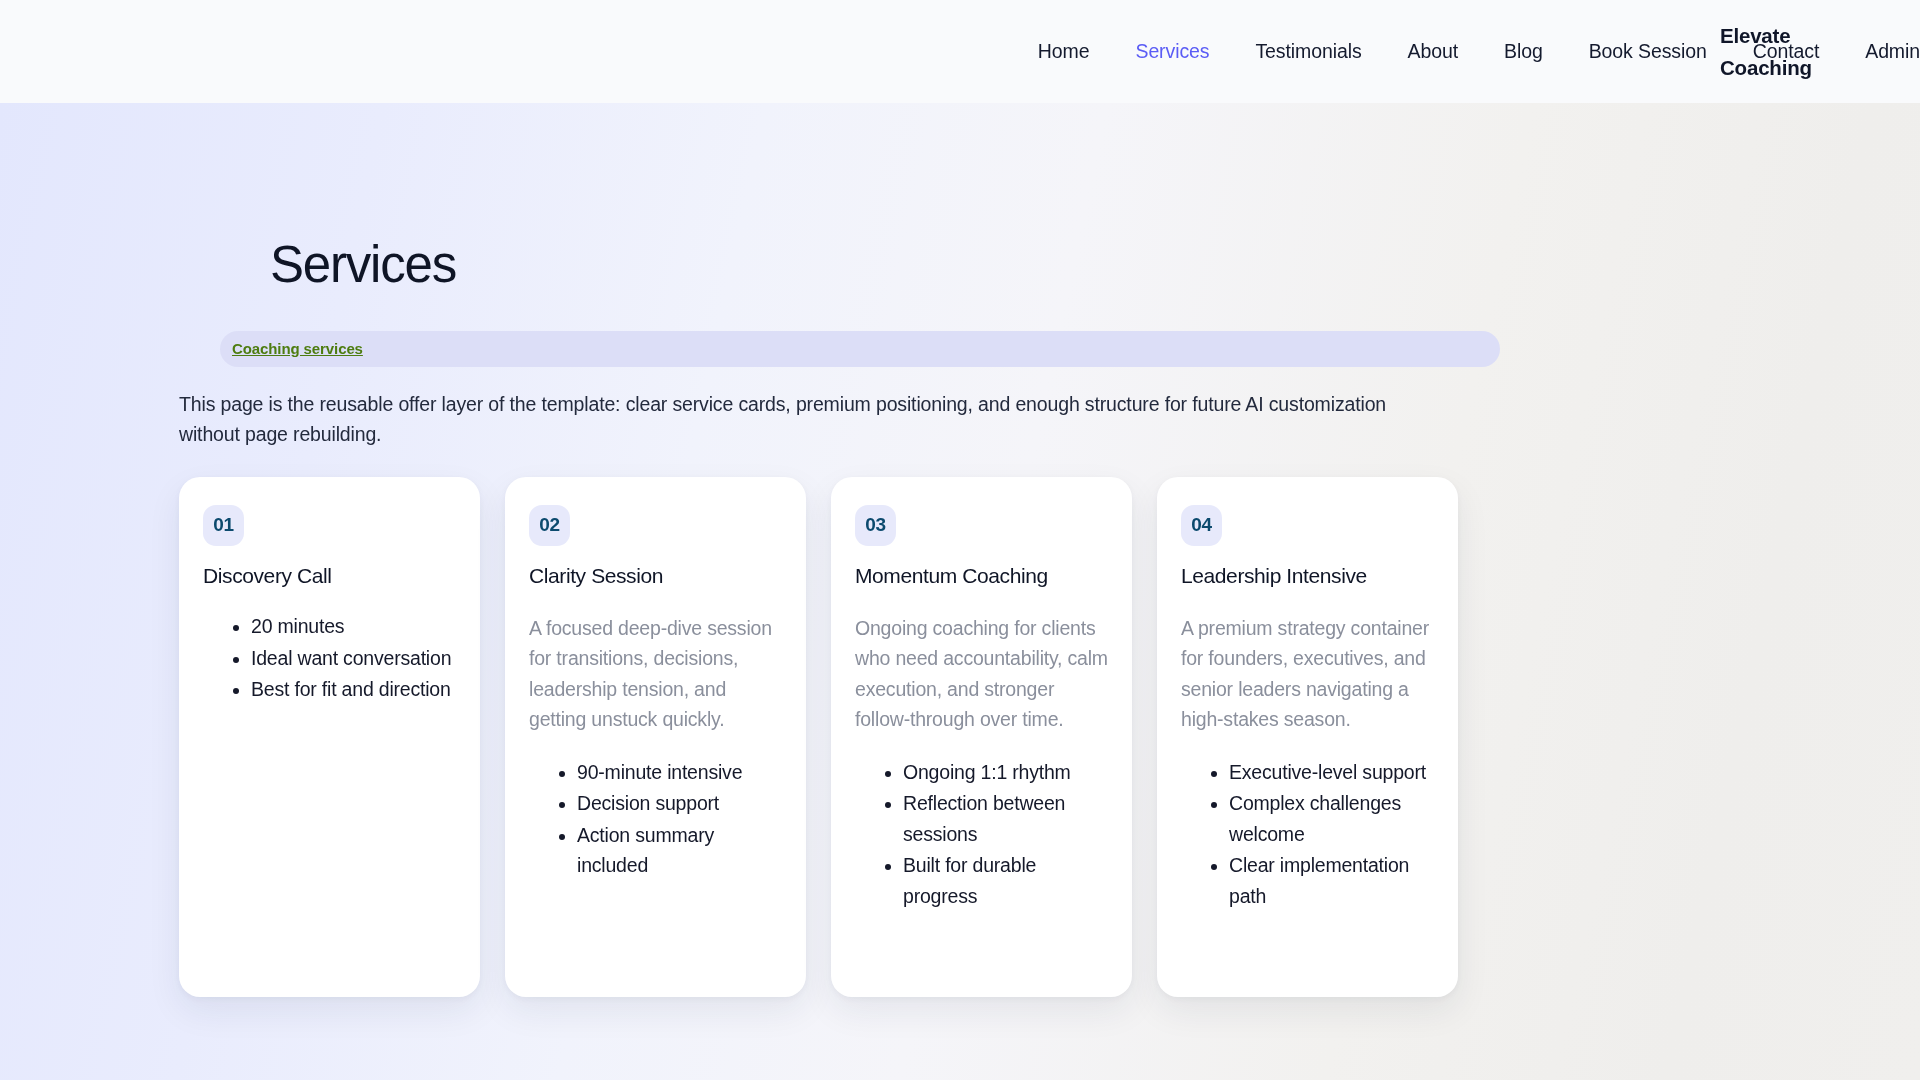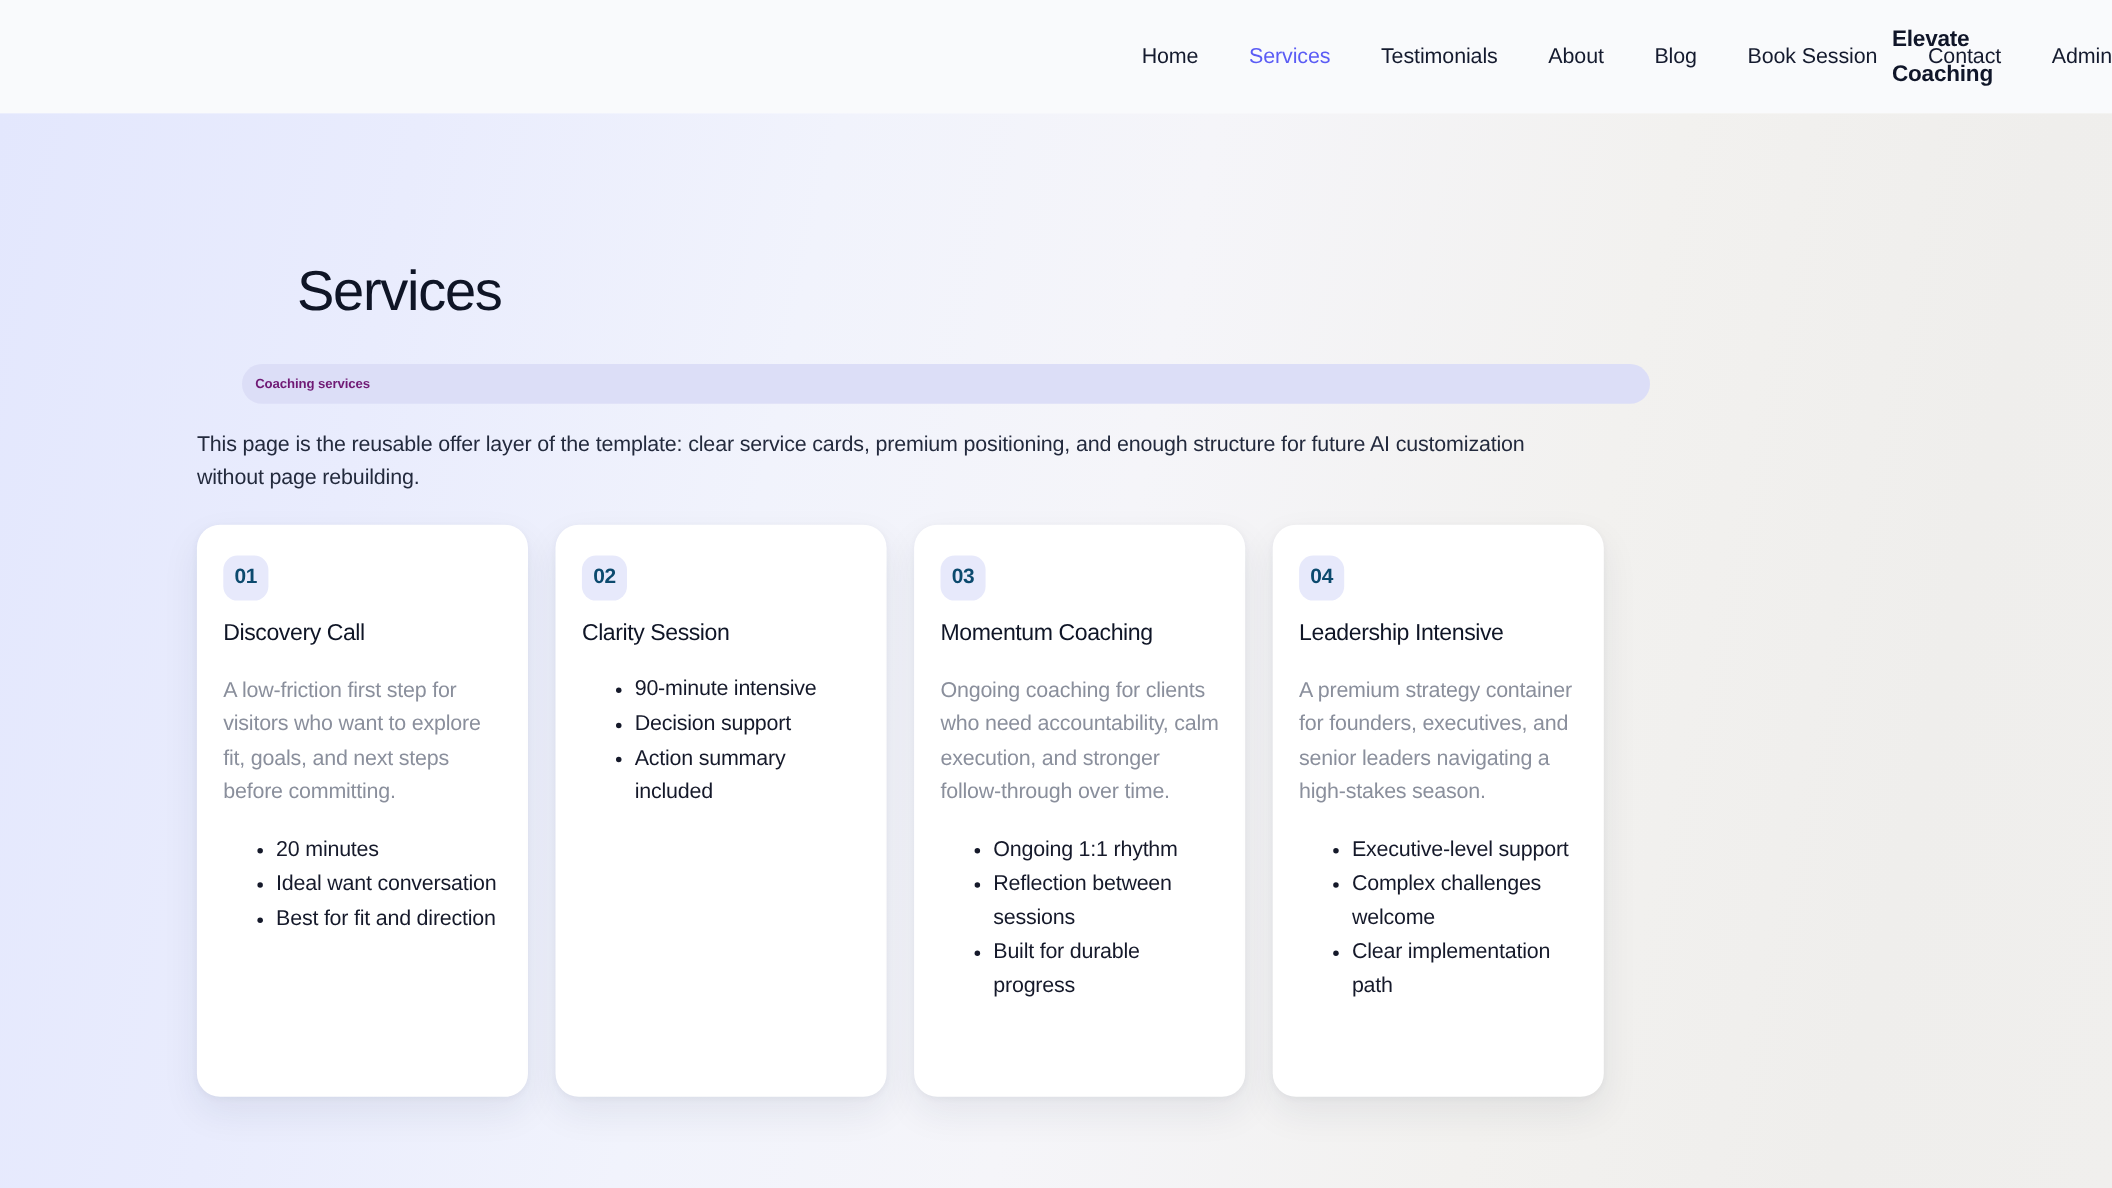--- a/index.html
+++ b/index.html
@@ -69,22 +69,23 @@
 
   .eyebrow-pill {
     margin-top:39px; margin-left:0px;
     width:1280px; height:36px;
     background:#dcdef7;
     border-radius:18px;
     display:flex; align-items:center;
     padding-left:12px;
   }
   .eyebrow-text {
-    font-size:12px; font-weight:700; color:#701a75;
+    font-size:15px; font-weight:700; color:#4d7c0f;
     letter-spacing:-0.1px;
+    text-decoration:underline;
   }
 
   .headline {
     margin-top:25px; margin-left:-41px;
     width:1100px;
     font-size:42px; font-weight:400; color:#0f1526;
     line-height:1.28; letter-spacing:-0.9px;
   }
 
   .subcopy {
@@ -170,31 +171,31 @@
       </div>
 
 
       <p class="subcopy">This page is the reusable offer layer of the template: clear service cards, premium positioning, and enough structure for future AI customization without page rebuilding.</p>
 
       <div class="cards">
 
         <article class="service-card">
           <div class="card-number">01</div>
           <h3 class="card-title">Discovery Call</h3>
-          <p class="card-desc">A low-friction first step for visitors who want to explore fit, goals, and next steps before committing.</p>
           <ul class="card-list">
             <li>20 minutes</li>
             <li>Ideal want conversation</li>
             <li>Best for fit and direction</li>
           </ul>
         </article>
 
         <article class="service-card">
           <div class="card-number">02</div>
           <h3 class="card-title">Clarity Session</h3>
+          <p class="card-desc">A focused deep-dive session for transitions, decisions, leadership tension, and getting unstuck quickly.</p>
           <ul class="card-list">
             <li>90-minute intensive</li>
             <li>Decision support</li>
             <li>Action summary included</li>
           </ul>
         </article>
 
         <article class="service-card">
           <div class="card-number">03</div>
           <h3 class="card-title">Momentum Coaching</h3>

